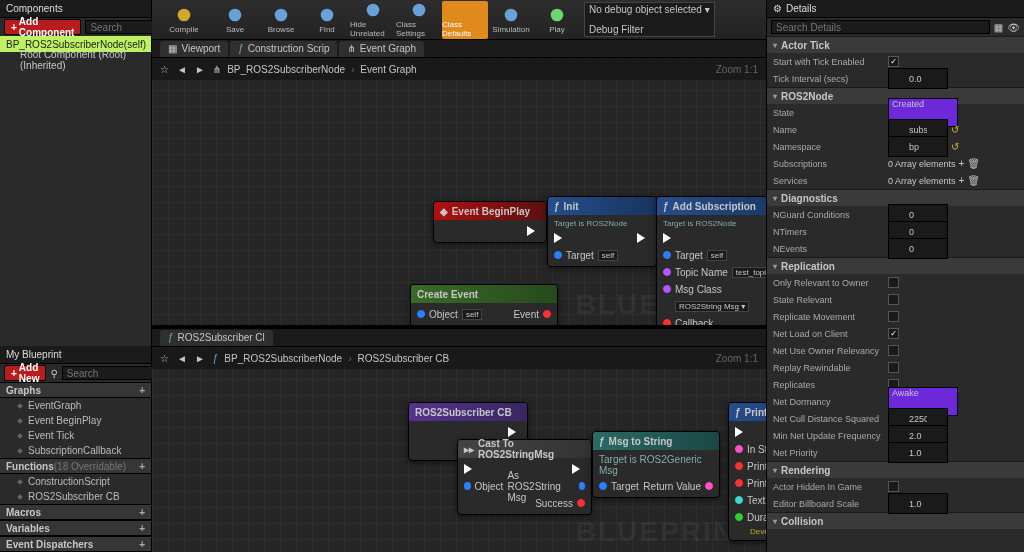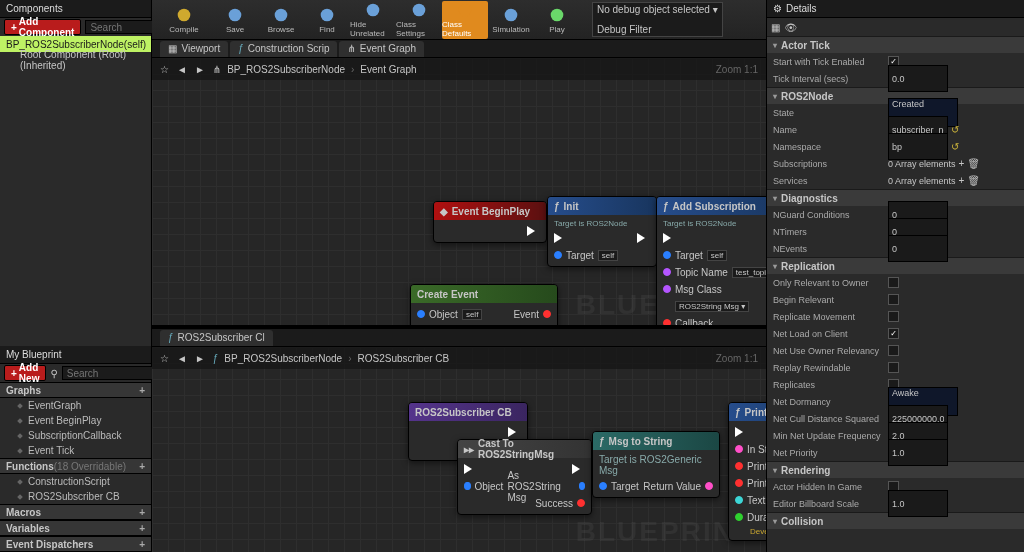--- a/index.html
+++ b/index.html
@@ -27,21 +27,21 @@
 .sub-item:before{content:"";width:4px;height:4px;background:#666;margin-right:6px;transform:rotate(45deg)}
 
 
 .toolbar{height:40px;background:linear-gradient(#2d2d2d,#232323);display:flex;align-items:center;padding:0 4px;border-bottom:1px solid #000}
 .tbtn{display:flex;flex-direction:column;align-items:center;justify-content:center;width:46px;height:38px;gap:1px;border-radius:2px}
 .tbtn span{font-size:8px;color:#bbb}
 .tbtn svg{width:18px;height:18px}
 .tbtn.big{width:56px}
 .tbtn.active{background:#e08a1e}
 .tbtn.active span{color:#fff}
-.tb-dd{margin-left:12px;background:#1b1b1b;border:1px solid #444;padding:1px 4px;font-size:9px;color:#aaa;display:flex;flex-direction:column;gap:9px}
+.tb-dd{margin-left:4px;background:#1b1b1b;border:1px solid #444;padding:1px 4px;font-size:9px;color:#aaa;display:flex;flex-direction:column;gap:9px}
 
 .graph-tabs{height:18px;background:#1b1b1b;display:flex;align-items:center;padding-left:8px;gap:2px;border-bottom:1px solid #000}
 .gtab{padding:0 8px;height:16px;display:flex;align-items:center;background:#2f2f2f;border-radius:3px 3px 0 0;gap:4px}
 
 .graph-area{flex:1;position:relative;background:#262626;background-image:linear-gradient(#2e2e2e 1px,transparent 1px),linear-gradient(90deg,#2e2e2e 1px,transparent 1px);background-size:16px 16px;overflow:hidden}
 .ga-head{position:absolute;top:0;left:0;right:0;height:22px;background:rgba(20,20,20,.7);display:flex;align-items:center;padding:0 8px;gap:8px}
 .bc{display:flex;align-items:center;gap:6px}
 .bc .sep{color:#666}
 .zoom{margin-left:auto;color:#666}
 .watermark{position:absolute;right:12px;bottom:4px;font-size:28px;font-weight:900;color:rgba(255,255,255,.05);letter-spacing:2px}
@@ -67,22 +67,22 @@
 .nh-teal{background:linear-gradient(90deg,#2b6a66,#1b4744)}
 .nh-purple{background:linear-gradient(90deg,#55348c,#3a2560)}
 .nh-gray{background:linear-gradient(90deg,#444,#333)}
 
 .details-body{flex:1;overflow:auto}
 .dsec{display:flex;align-items:center;height:17px;background:#3a3a3a;padding:0 6px;gap:4px;font-weight:bold;border-top:1px solid #1a1a1a}
 .dsec:before{content:"▾";font-size:8px;color:#999}
 .drow{display:flex;align-items:center;height:17px;padding:0 6px}
 .drow .lbl{width:115px;color:#aaa;font-size:9px}
 .drow .val{flex:1;display:flex;align-items:center;gap:3px}
-.dinput{background:#1a1a1a;border:1px solid #000;height:27px;padding:0 3px;font-size:9px;width:60px}
-.ddrop{background:#0f172a;border:1px solid #000;height:29px;padding:0 3px;font-size:9px;width:70px}
+.dinput{background:#1a1a1a;border:1px solid #000;height:21px;padding:0 20px;font-size:9px;width:60px}
+.ddrop{background:#6d28d9;border:1px solid #000;height:29px;padding:0 3px;font-size:9px;width:70px}
 .dcheck{width:11px;height:11px;background:#1a1a1a;border:1px solid #555;display:inline-flex;align-items:center;justify-content:center}
 .dcheck.on:after{content:"✓";color:#fff;font-size:8px}
 .yel{color:#ccb43a}
 .tiny-ic{width:10px;height:10px;display:inline-block}
 .splitter{height:4px;background:#000;cursor:row-resize}
 .flex1{flex:1}
 .graph-container{display:flex;flex-direction:column;flex:1;min-height:0}
 </style>
 </head>
 <body>
@@ -106,22 +106,22 @@
     </div>
   <div class="row">
     <div class="add-btn">Add New</div>
     <span class="tiny-ic">⚲</span>
     <input class="search" placeholder="Search" style="">
   </div>
   <div id="mybp">
       <div class="section-hdr">Graphs<span class="plus">+</span></div>
       <div class="sub-item">EventGraph</div>
       <div class="sub-item">Event BeginPlay</div>
+      <div class="sub-item">Event Tick</div>
       <div class="sub-item">SubscriptionCallback</div>
-      <div class="sub-item">Event Tick</div>
       <div class="section-hdr">Functions <span style="color:#777;font-weight:normal">(18 Overridable)</span><span class="plus">+</span></div>
       <div class="sub-item">ConstructionScript</div>
       <div class="sub-item">ROS2Subscriber CB</div>
       <div class="section-hdr">Macros<span class="plus">+</span></div>
       <div class="section-hdr">Variables<span class="plus">+</span></div>
       <div class="section-hdr">Event Dispatchers<span class="plus">+</span></div>
     </div>
 </div>
 
 <div class="col-mid">
@@ -388,20 +388,21 @@
     </div>
   </div>
 </div>
 
 <div class="col-right">
   <div class="panel-tab">
     <span class="small-icon">⚙</span>
     <span>Details</span>
   </div>
   <div class="row">
+    <input class="search" placeholder="Search Details" style="">
     <span>▦</span>
     <span>👁</span>
   </div>
   <div class="details-body" id="details-body">
       <div class="dsec">Actor Tick</div>
       <div class="drow">
         <div class="lbl">Start with Tick Enabled</div>
         <div class="val">
           <span class="dcheck on"></span>
         </div>
@@ -467,21 +468,21 @@
         </div>
       </div>
       <div class="dsec">Replication</div>
       <div class="drow">
         <div class="lbl">Only Relevant to Owner</div>
         <div class="val">
           <span class="dcheck"></span>
         </div>
       </div>
       <div class="drow">
-        <div class="lbl">Begin Relevant</div>
+        <div class="lbl">State Relevant</div>
         <div class="val">
           <span class="dcheck"></span>
         </div>
       </div>
       <div class="drow">
         <div class="lbl">Replicate Movement</div>
         <div class="val">
           <span class="dcheck"></span>
         </div>
       </div>

